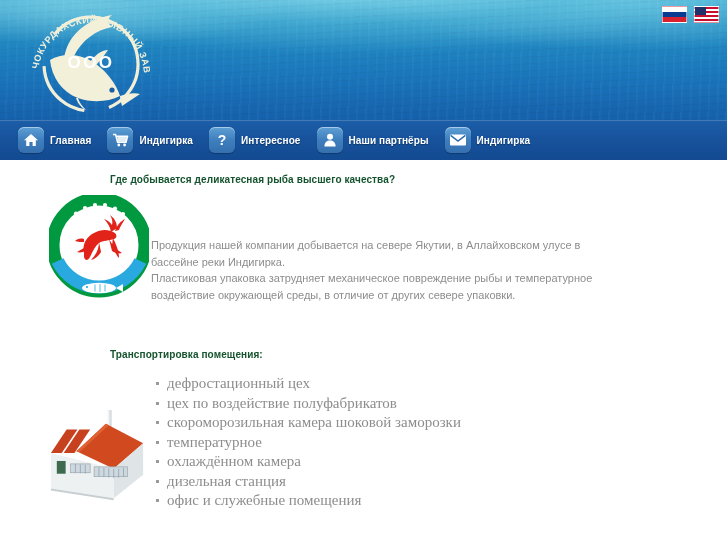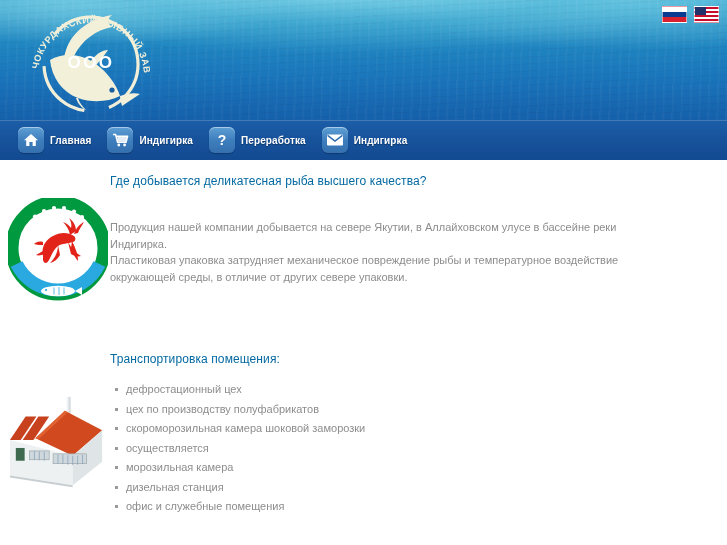--- a/index.html
+++ b/index.html
@@ -150,28 +150,29 @@
     width: 727px;
     background: #ffffff;
     padding-top: 14px;
     box-sizing: border-box;
   }
   .section {
     position: relative;
   }
   .sec-heading {
     margin: 0 0 10px 110px;
-    font-size: 12px;
-    font-weight: normal;
-    color: #0369a1;
+    font-size: 10px;
+    font-weight: bold;
+    color: #14532d;
     letter-spacing: 0.1px;
   }
   .sec-body {
     display: flex;
-    align-items: center;
+    align-items: flex-end;
+    padding-left: 41px;
   }
   .sec-figure {
     width: 110px;
     flex: 0 0 110px;
     display: flex;
     justify-content: center;
     padding-left: 6px;
     box-sizing: border-box;
   }
   .sec-text {
@@ -182,23 +183,24 @@
     line-height: 16.5px;
   }
   .sec-text p { margin: 0; }
   ul.facilities {
     margin: 4px 0 0 0;
     padding-left: 16px;
     list-style: none;
   }
   ul.facilities li {
     position: relative;
-    font-size: 11px;
+    font-size: 15px;
     line-height: 19.5px;
     color: #8d8d8d;
+    font-family: Liberation Serif, serif;
   }
   ul.facilities li::before {
     content: "";
     position: absolute;
     left: -11px;
     top: 8px;
     width: 3px;
     height: 3px;
     background: #9a9a9a;
   }
@@ -269,23 +271,32 @@
       <span class="nav-label">Индигирка</span>
     </div>
 
 
     <div class="nav-item">
       <span class="nav-icon">
         <svg width="16" height="16" viewBox="0 0 16 16">
           <text x="8" y="12.6" text-anchor="middle" font-family="'Liberation Sans', sans-serif" font-size="14" font-weight="bold" fill="#fff">?</text>
         </svg>
       </span>
-      <span class="nav-label">Переработка</span>
-    </div>
-
+      <span class="nav-label">Интересное</span>
+    </div>
+
+    <div class="nav-item">
+      <span class="nav-icon">
+        <svg width="16" height="16" viewBox="0 0 16 16">
+          <circle cx="8" cy="4.8" r="3" fill="#fff"></circle>
+          <path d="M2.4 14.5 C 2.4 10.3, 5 8.6, 8 8.6 C 11 8.6, 13.6 10.3, 13.6 14.5 Z" fill="#fff"></path>
+        </svg>
+      </span>
+      <span class="nav-label">Наши партнёры</span>
+    </div>
 
     <div class="nav-item">
       <span class="nav-icon">
         <svg width="18" height="14" viewBox="0 0 18 14">
           <rect x="1" y="1.6" width="16" height="10.8" rx="1" fill="#fff"></rect>
           <path d="M1.6 2.4 L9 8 L16.4 2.4" fill="none" stroke="#2a6aae" stroke-width="1.4"></path>
         </svg>
       </span>
       <span class="nav-label">Индигирка</span>
     </div>
@@ -391,24 +402,24 @@
                 <path d="M78 61 L78 70"></path>
             </g>
           </g>
 
           <path d="M4 82 L 68 92 L 68 94 L 4 84 Z" fill="#c7ced2"></path>
         </svg>
       </div>
       <div class="sec-text">
         <ul class="facilities">
           <li>дефростационный цех</li>
-          <li>цех по производству полуфабрикатов</li>
+          <li>цех по воздействие полуфабрикатов</li>
           <li>скороморозильная камера шоковой заморозки</li>
-          <li>осуществляется</li>
-          <li>морозильная камера</li>
+          <li>температурное</li>
+          <li>охлаждённом камера</li>
           <li>дизельная станция</li>
           <li>офис и служебные помещения</li>
         </ul>
       </div>
     </div>
   </div>
 
 </div>
 
 </body></html>

